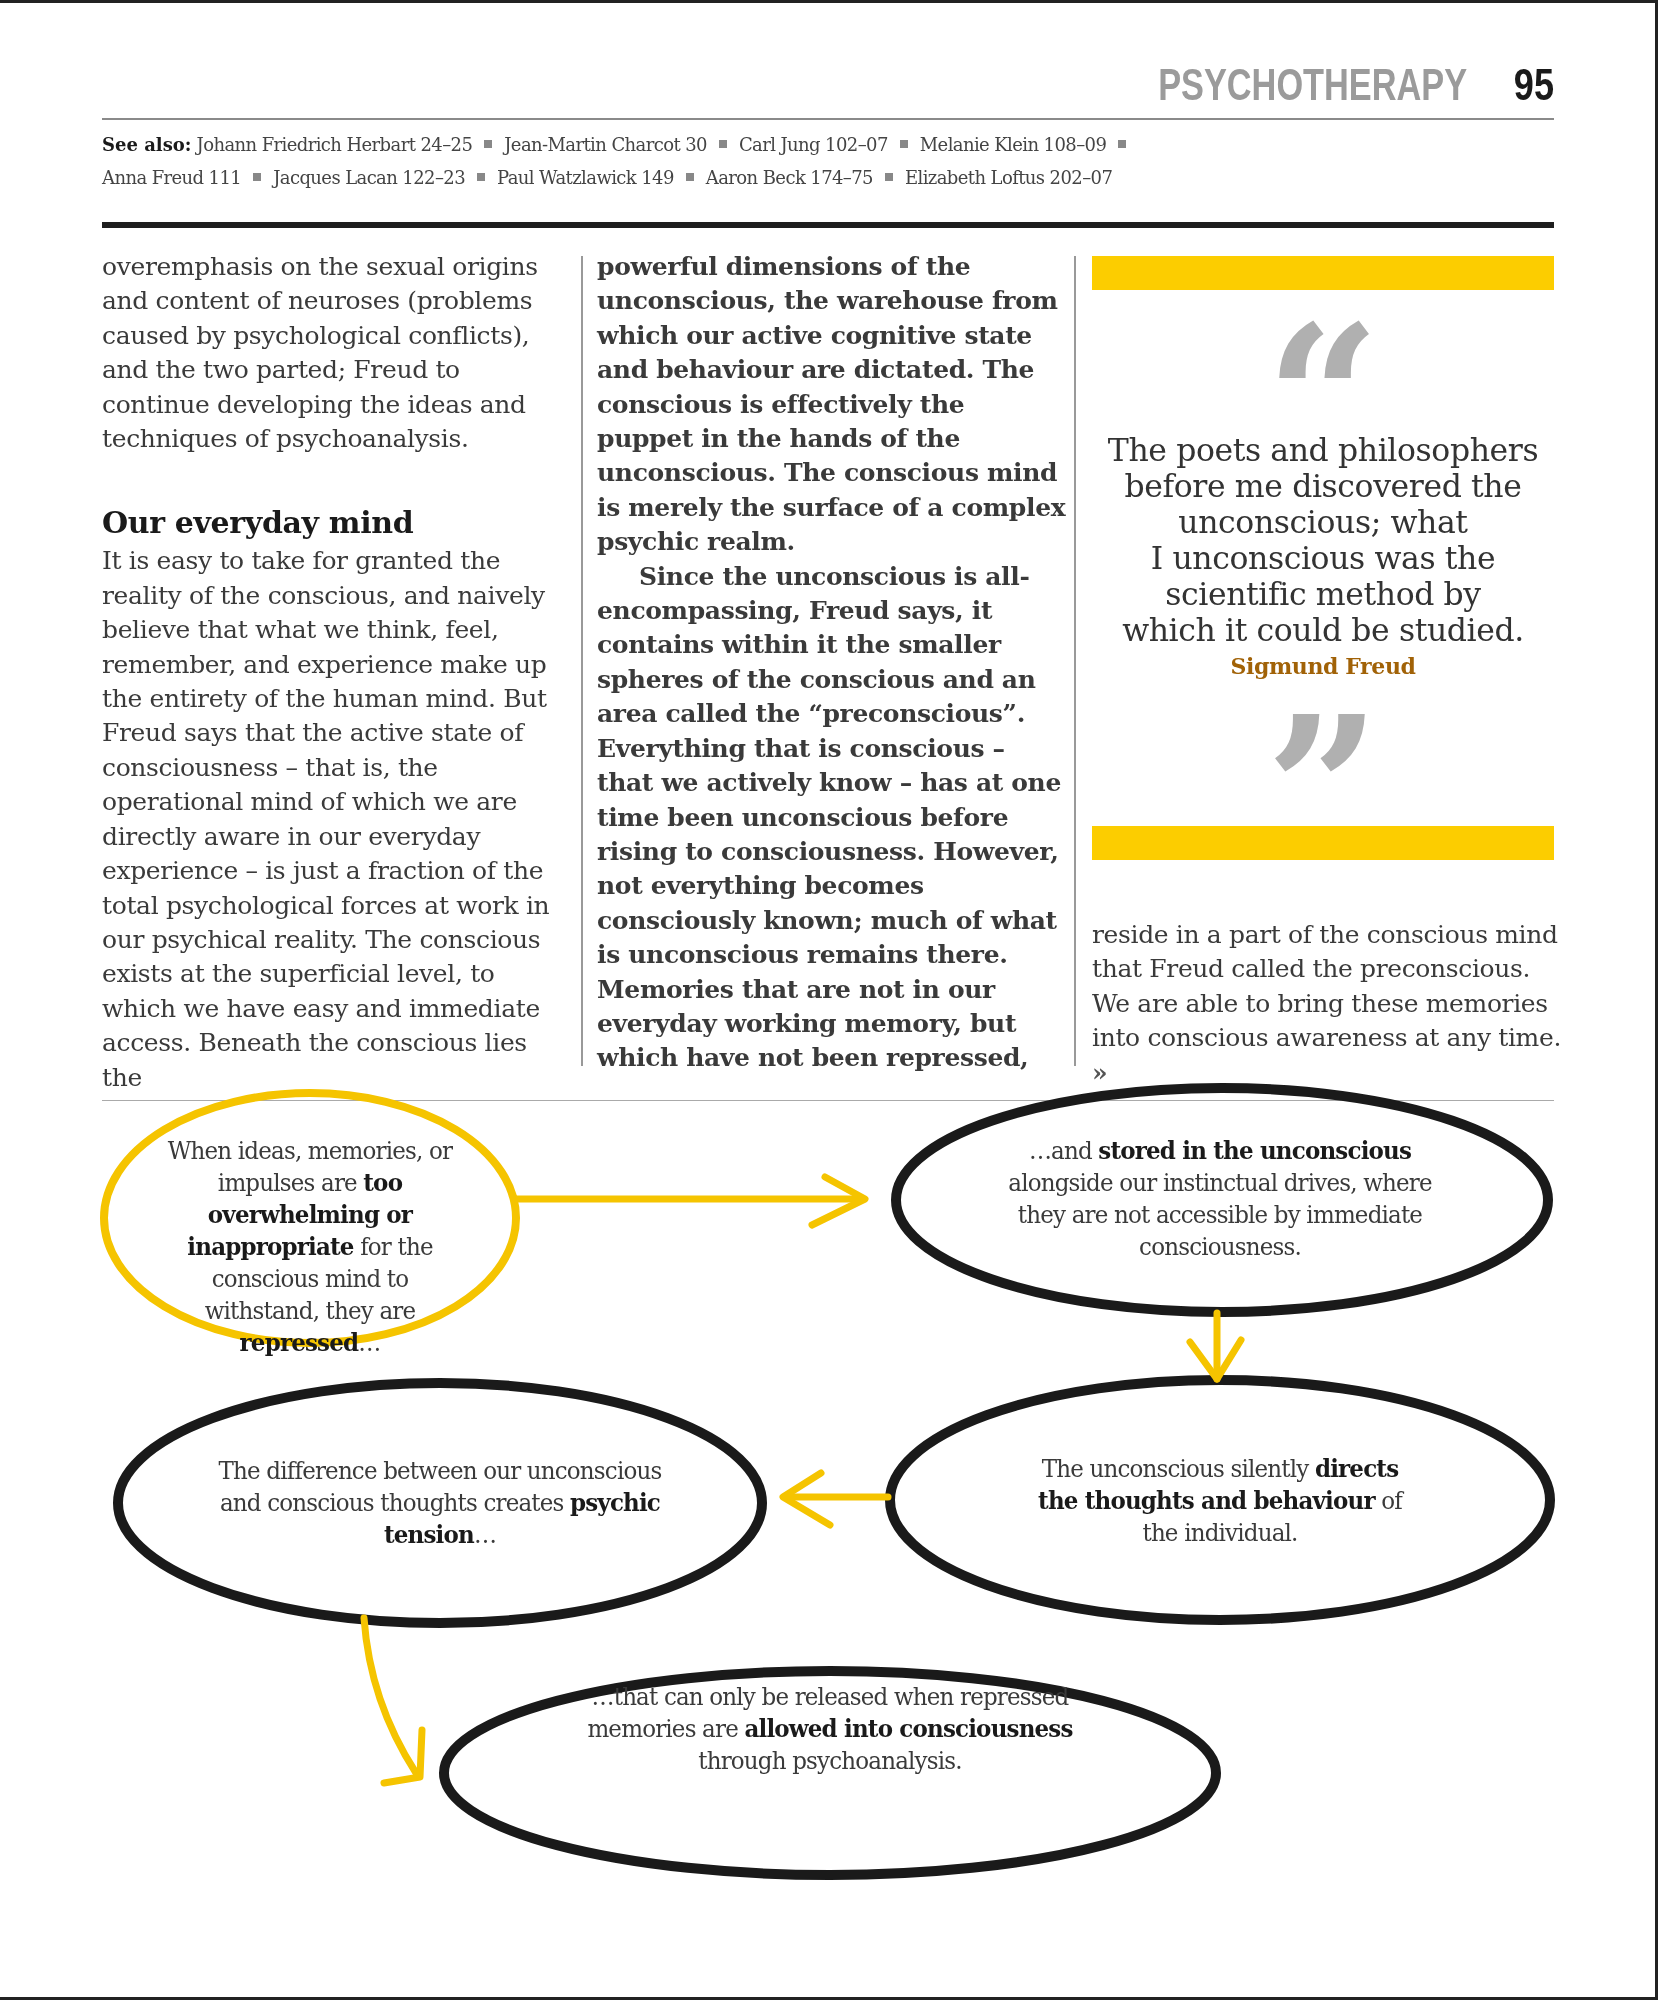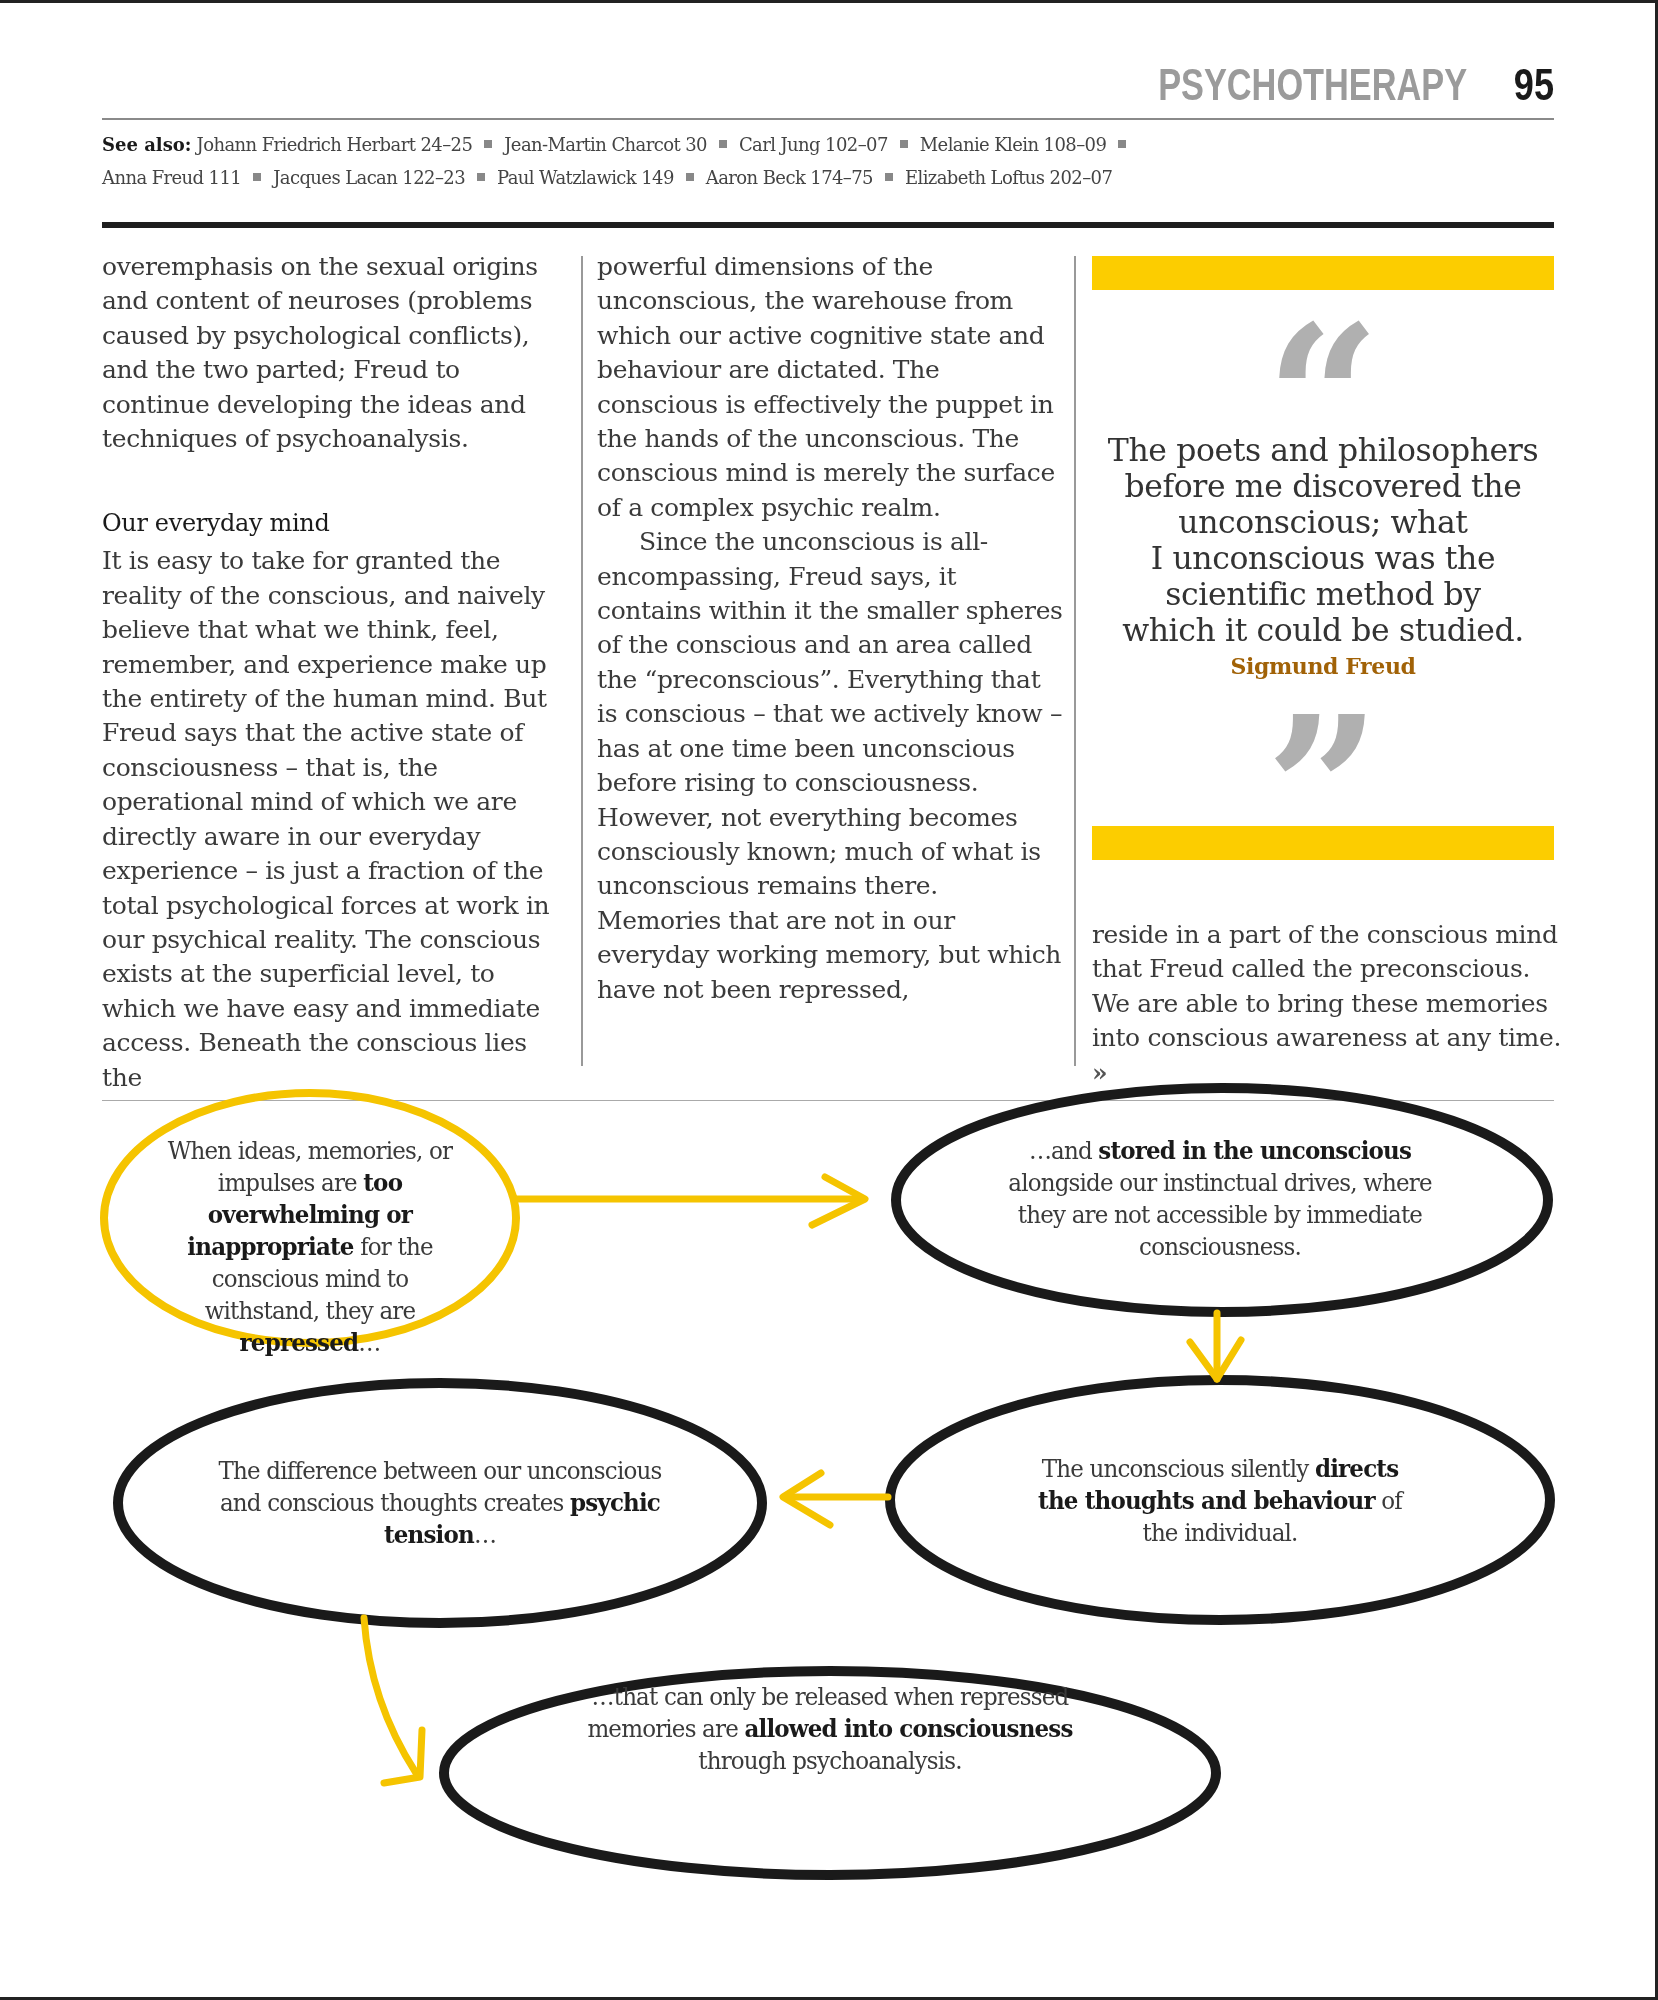--- a/index.html
+++ b/index.html
@@ -32,25 +32,25 @@
       font-family: "DejaVu Serif", serif; font-size: 18px; line-height: 33px; color: #444;
       letter-spacing: -0.6px;
     }
     .see-also .label { font-weight: bold; color: #1a1a1a; letter-spacing: 0; }
     .see-also .sep { display: inline-block; width: 8px; height: 8px; background: #888; margin: 0 12px 4px 12px; vertical-align: middle; }
 
     
     .col { position: absolute; font-size: 25px; line-height: 34.4px; color: #3a3a3a; letter-spacing: -0.35px; }
     .col p { margin: 0; }
     .col1 { left: 102px; top: 250px; width: 470px; }
-    .col2 { left: 597px; top: 250px; width: 470px; }
+    .col2 { left: 597px; top: 250px; width: 470px; font-weight: bold; }
     .col3 { left: 1092px; top: 902px; width: 470px; margin-top: 16px; }
     .col-divider { position: absolute; width: 2px; background: #999; }
     .indent { text-indent: 42px; }
-    .subhead { font-weight: normal; font-size: 24px; color: #1a1a1a; margin: 50px 0 4px 0 !important; line-height: 34px; }
+    .subhead { font-weight: bold; font-size: 30px; color: #1a1a1a; margin: 50px 0 4px 0 !important; line-height: 34px; }
 
     
     .yellow-bar { position: absolute; left: 1092px; width: 462px; height: 34px; background: #fccd00; }
     .quote-mark {
       position: absolute; left: 1092px; width: 462px; text-align: center;
       font-family: "DejaVu Serif", serif; font-weight: bold; font-size: 200px; color: #b0b0b0; line-height: 1;
     }
     .quote-text {
       position: absolute; left: 1092px; top: 432px; width: 462px; text-align: center;
       font-size: 31.5px; line-height: 36px; color: #333; letter-spacing: -0.4px;

